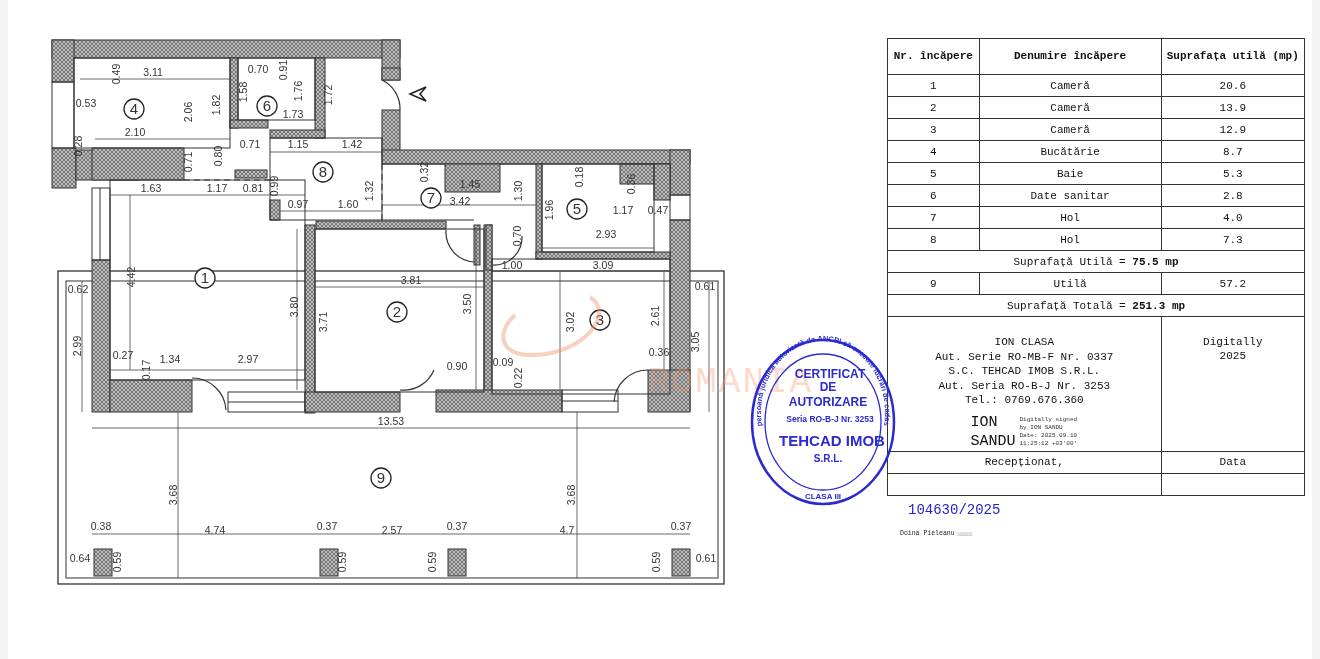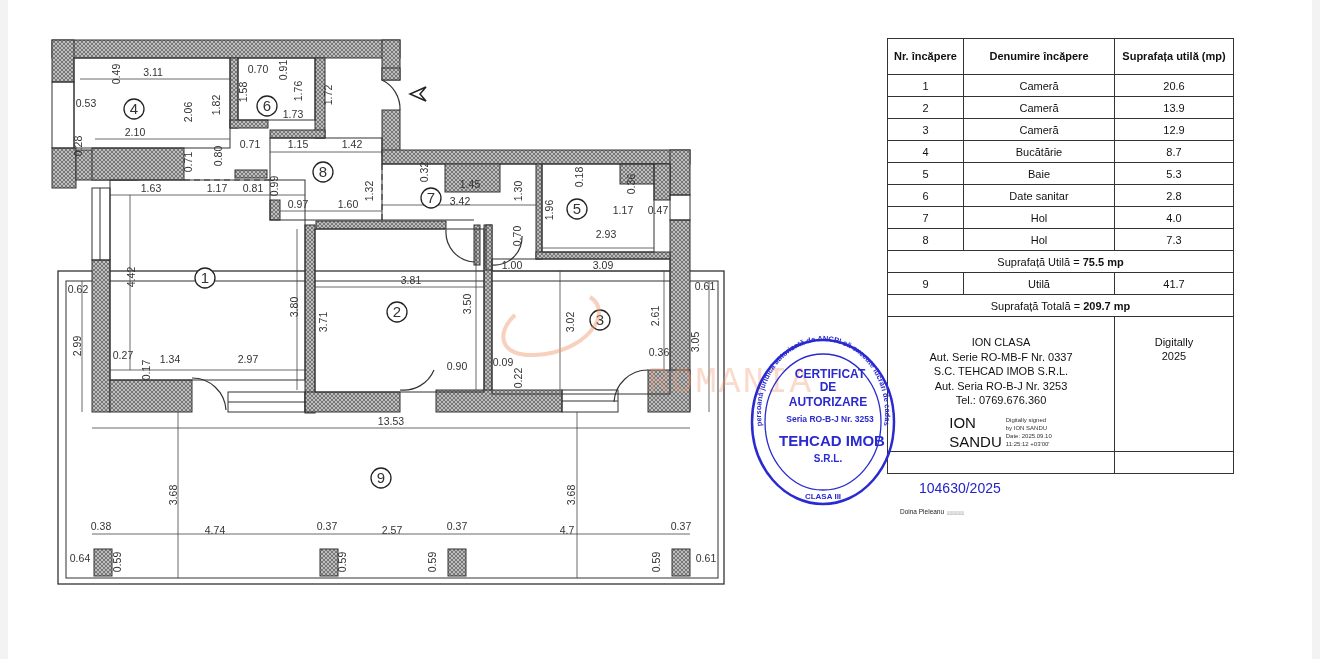--- a/index.html
+++ b/index.html
@@ -5,33 +5,33 @@
   html,body{margin:0;padding:0;}
   body{width:1320px;height:659px;background:#f3f3f3;position:relative;overflow:hidden;font-family:"Liberation Sans",sans-serif;color:#111;}
   .page{position:absolute;left:8px;top:0;width:1304px;height:659px;background:#fff;}
   .plan{position:absolute;left:0;top:0;width:1320px;height:659px;}
   .plan text{font-family:"Liberation Sans",sans-serif;fill:#333;}
   .dim{font-size:10.5px;}
   .rl{font-size:15px;fill:#111;}
   .watermark{position:absolute;left:648px;top:362px;font-size:36px;letter-spacing:2px;color:rgba(240,150,110,0.35);font-family:Liberation Mono, monospace;}
   .swoosh{position:absolute;left:495px;top:293px;width:120px;height:70px;}
   
-  .tbl{position:absolute;left:887px;top:38px;width:347px;border-collapse:collapse;font-size:11px;}
+  .tbl{position:absolute;left:887px;top:38px;width:418px;border-collapse:collapse;font-size:11px;font-family:Liberation Mono, monospace;}
   .tbl td{border:1.3px solid #333;text-align:center;padding:0;height:21px;}
   .tbl .h td{font-weight:bold;height:35px;font-size:11px;line-height:13px;}
   .tbl b{font-weight:bold;}
   .c1{width:75px;}.c2{width:150px;}.c3{width:118px;margin-left:15px;}
   .exec{height:133px;vertical-align:top;}
   .exec-inner{padding-top:18px;line-height:14.5px;font-size:11px;}
   .sig{display:flex;align-items:flex-start;justify-content:center;margin-top:5px;margin-left:-10px;}
   .sig-name{font-size:15px;line-height:19px;text-align:left;margin-left:9px;}
   .sig-meta{font-size:6px;line-height:8px;text-align:left;margin-left:4px;margin-top:3px;color:#333;}
   .date-cell{vertical-align:top;padding-top:18px !important;line-height:14px;}
   .rec-body{height:76px;position:relative;text-align:left !important;}
-  .reg{position:absolute;left:31px;top:28px;font-size:14px;color:#2323c8;}
+  .reg{position:absolute;left:20px;top:28px;font-size:14px;color:#2323c8;}
   .reg-sig{position:absolute;left:12px;top:56px;font-size:6.5px;color:#222;}
   .reg-sig small{font-size:3px;color:#888;margin-left:3px;}
   
   .stamp{position:absolute;left:748px;top:334px;width:150px;height:172px;}
   .stamp text{font-family:"Liberation Sans",sans-serif;fill:#2a2ad0;font-weight:bold;}
 </style>
 </head>
 <body>
 
 <div class="page"></div>
@@ -335,24 +335,24 @@
         <td>8</td>
         <td>Hol</td>
         <td>7.3</td>
       </tr>
   <tr>
     <td colspan="3"><span>Suprafață Utilă = </span><b>75.5 mp</b></td>
   </tr>
   <tr>
         <td>9</td>
         <td>Utilă</td>
-        <td>41.7</td>
-      </tr>
-  <tr>
-    <td colspan="3"><span>Suprafață Totală = </span><b>209.7 mp</b></td>
+        <td>57.2</td>
+      </tr>
+  <tr>
+    <td colspan="3"><span>Suprafață Totală = </span><b>251.3 mp</b></td>
   </tr>
   <tr>
     <td colspan="2" class="exec">
       <div class="exec-inner">
         <div>ION CLASA</div>
         <div>Aut. Serie RO-MB-F  Nr. 0337</div>
         <div>S.C. TEHCAD IMOB S.R.L.</div>
         <div>Aut. Seria RO-B-J  Nr. 3253</div>
         <div>Tel.: 0769.676.360</div>
         <div class="sig">
@@ -368,20 +368,24 @@
           </div>
         </div>
       </div>
     </td>
     <td class="date-cell">
       <div>Digitally</div>
       <div>2025</div>
     </td>
   </tr>
   <tr>
+    <td colspan="2">Recepționat,</td>
+    <td>Data</td>
+  </tr>
+  <tr>
     <td colspan="2" class="rec-body">
       <div class="reg">104630/2025</div>
       <div class="reg-sig"><span>Doina Pieleanu</span><small>▒▒▒▒▒▒▒▒</small></div>
     </td>
     <td></td>
   </tr>
 </tbody>
   </table>
 
 <svg class="stamp" viewBox="0 0 150 172">

